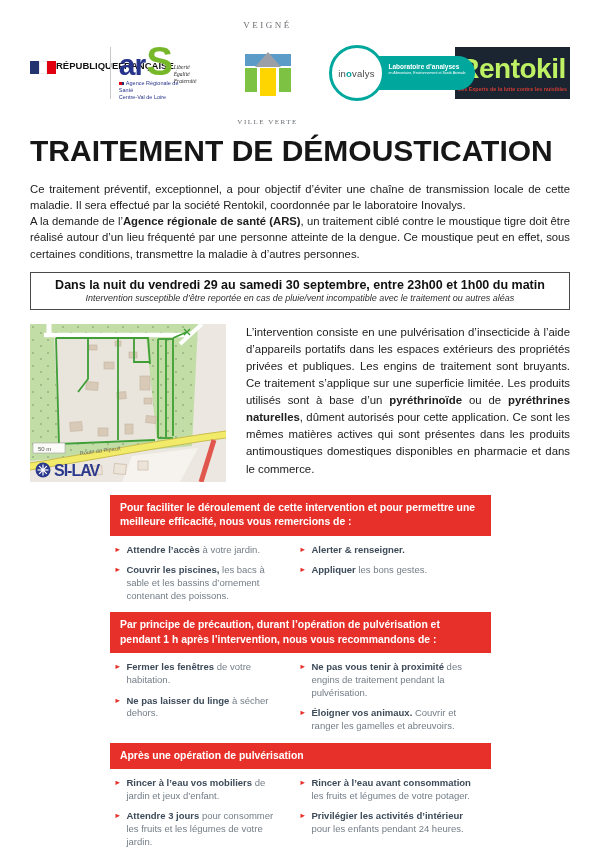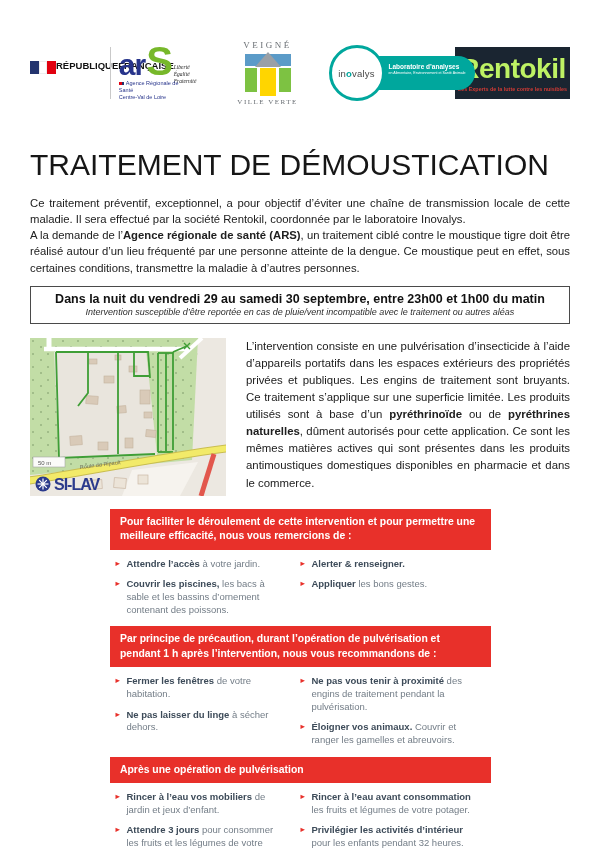--- a/index.html
+++ b/index.html
@@ -26,21 +26,21 @@
   .rf-b{background:#23346e;} .rf-w{background:#fff;border:1px solid #eee;} .rf-r{background:#e1000f;}
   .rf-name{font-size:9.5px;font-weight:700;line-height:1.05;color:#111;}
   .rf-motto{margin-top:3px;font-family:"Liberation Serif",serif;font-style:italic;font-size:5.5px;line-height:1.25;color:#222;}
   .hdr-divider{width:1px;height:52px;background:#c9c9c9;margin:0 8px 0 4px;}
   .logo-ars{width:86px;}
   .ars-word{display:flex;align-items:flex-end;line-height:0.8;}
   .ars-ar{font-size:30px;font-weight:700;color:var(--ars-blue);letter-spacing:-1px;}
   .ars-s{font-size:40px;font-weight:700;color:var(--ars-green);margin-left:1px;}
   .ars-sub{margin-top:3px;font-size:5.5px;color:var(--ars-blue);line-height:1.3;}
   .ars-dot{display:inline-block;width:5px;height:3px;background:linear-gradient(90deg,#e1000f 50%,#23346e 50%);margin-right:2px;}
-  .logo-veigne{width:72px;margin-left:44px;display:flex;flex-direction:column;align-items:center;}
+  .logo-veigne{width:72px;margin-left:44px;display:flex;flex-direction:column;align-items:center;gap:20px;}
   .vg-top{font-family:"Liberation Serif",serif;font-size:9px;letter-spacing:2.5px;color:#6a6f74;}
   .vg-mark{position:relative;width:46px;height:44px;margin:2px 0;}
   .vg-blue{position:absolute;top:2px;left:0;width:46px;height:12px;background:var(--veigne-blue);}
   .vg-tri{position:absolute;top:0;left:10px;width:0;height:0;border-left:13px solid transparent;border-right:13px solid transparent;border-bottom:15px solid #9aa0a6;}
   .vg-bars{position:absolute;top:16px;left:0;width:46px;display:flex;justify-content:space-between;}
   .vg-bars i{display:block;}
   .vg-g{width:12px;height:24px;background:var(--veigne-green);}
   .vg-y{width:16px;height:28px;background:var(--veigne-yellow);}
   .vg-bot{font-family:"Liberation Serif",serif;font-size:7px;letter-spacing:1.5px;color:#6a6f74;}
   .logo-inovalys{position:relative;width:152px;height:56px;margin-left:26px;}
@@ -48,21 +48,21 @@
   .ino-pill-title{font-size:6.5px;font-weight:700;line-height:1.2;}
   .ino-pill-sub{font-size:3.6px;line-height:1.3;}
   .ino-circle{position:absolute;left:4px;top:0;width:56px;height:56px;border:3px solid var(--teal);border-radius:50%;background:#fff;display:flex;align-items:center;justify-content:center;}
   .ino-name{font-size:9.5px;color:#4a4a4a;letter-spacing:0.2px;}
   .ino-name .teal{color:var(--teal);font-weight:700;}
   .logo-rentokil{margin-left:auto;width:134px;height:52px;background:var(--rentokil-navy);display:flex;flex-direction:column;align-items:center;justify-content:center;}
   .rk-name{color:#bef264;font-weight:700;font-size:28px;letter-spacing:-0.5px;line-height:1;}
   .rk-tag{color:#d03a34;font-size:5.4px;margin-top:3px;font-weight:700;}
 
   
-  .doc-title{margin-top:40px;font-size:30px;font-weight:400;color:#161616;letter-spacing:0;}
+  .doc-title{margin-top:26px;font-size:30px;font-weight:700;color:#161616;letter-spacing:0;}
   .intro{margin-top:13px;font-size:11.3px;line-height:1.43;text-align:justify;color:#202020;}
 
   
   .notice{margin-top:10px;border:1.2px solid #4a4a4a;text-align:center;padding:5px 8px 6px;}
   .notice-main{font-size:12.5px;font-weight:700;color:#111;}
   .notice-sub{font-size:9px;font-style:italic;color:#2e2e2e;margin-top:1px;}
 
   
   .map-row{margin-top:14px;display:flex;}
   .map-wrap{width:196px;height:158px;flex:none;}
@@ -295,20 +295,20 @@
             <span class="itxt"><span class="b">Attendre 3 jours</span><span class=""> pour consommer les fruits et les légumes de votre jardin.</span></span>
           </div>
       </div>
       <div class="col">
         <div class="item">
             <span class="arrow">►</span>
             <span class="itxt"><span class="b">Rincer à l’eau avant consommation</span><span class=""> les fruits et légumes de votre potager.</span></span>
           </div>
         <div class="item">
             <span class="arrow">►</span>
-            <span class="itxt"><span class="b">Privilégier les activités d’intérieur</span><span class=""> pour les enfants pendant 32 heures.</span></span>
+            <span class="itxt"><span class="b">Privilégier les activités d’intérieur</span><span class=""> pour les enfants pendant 24 heures.</span></span>
           </div>
       </div>
     </div>
 
   </div>
 
 </div>
 
 </body></html>

